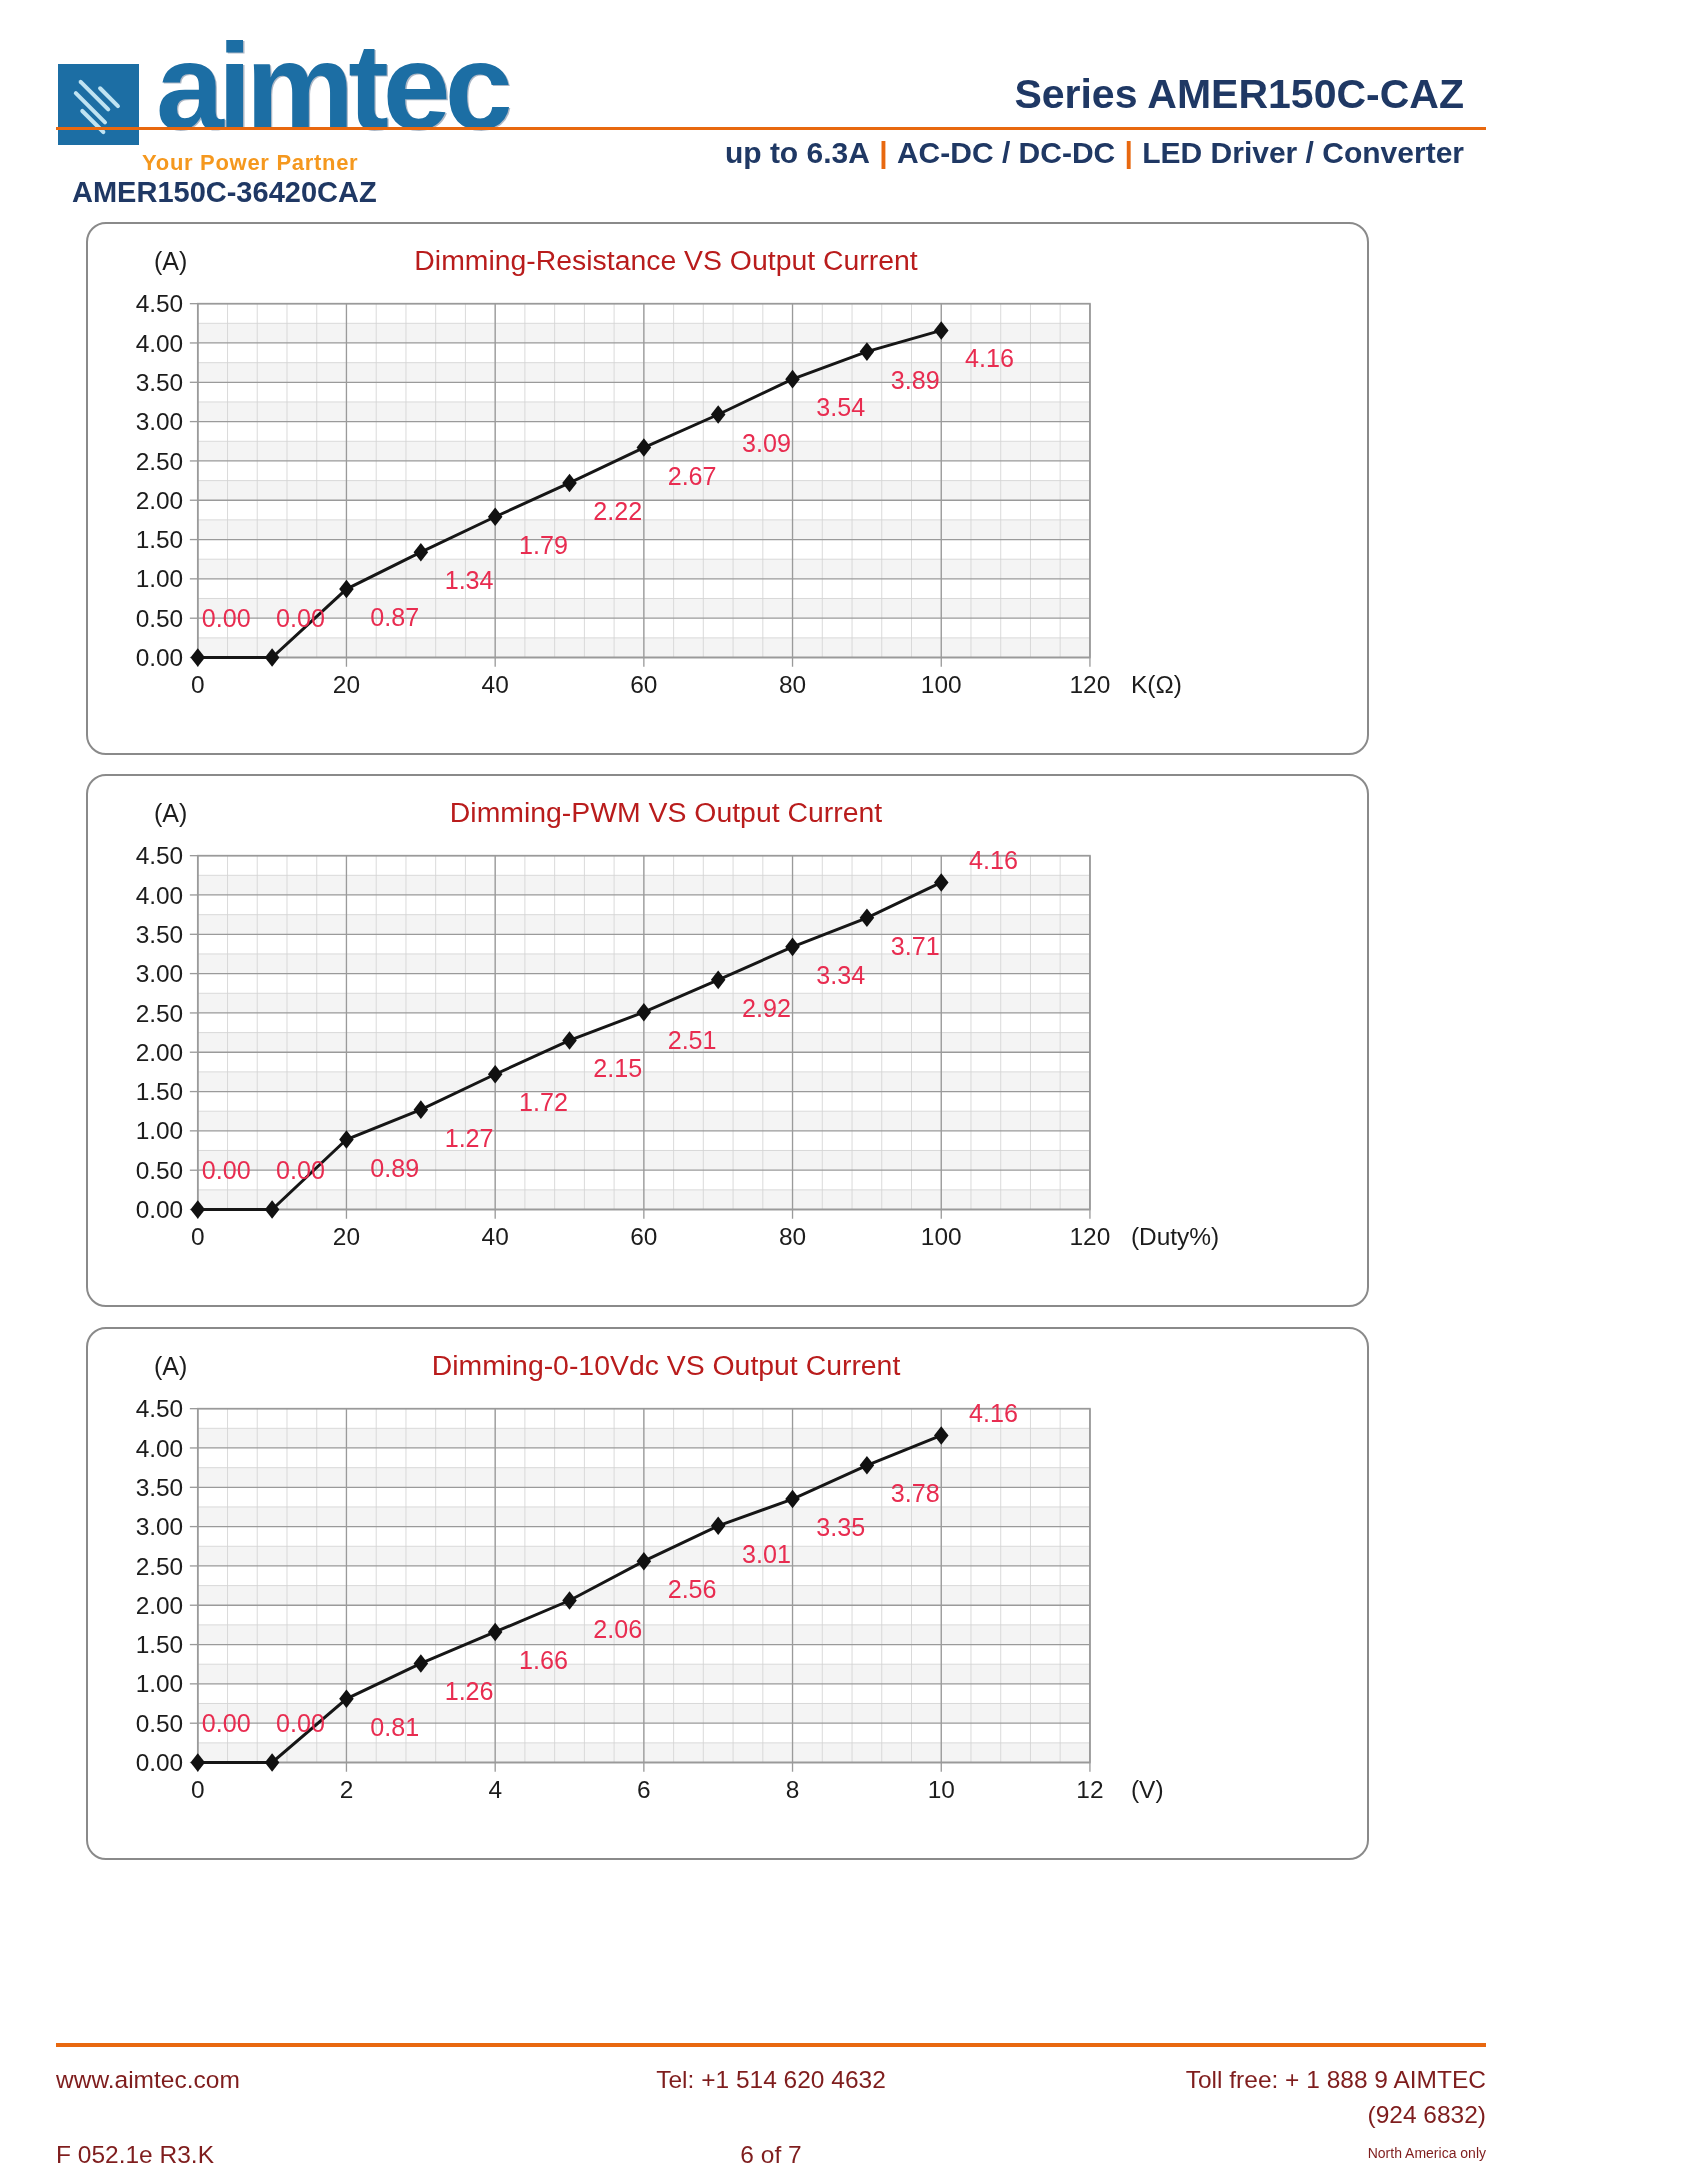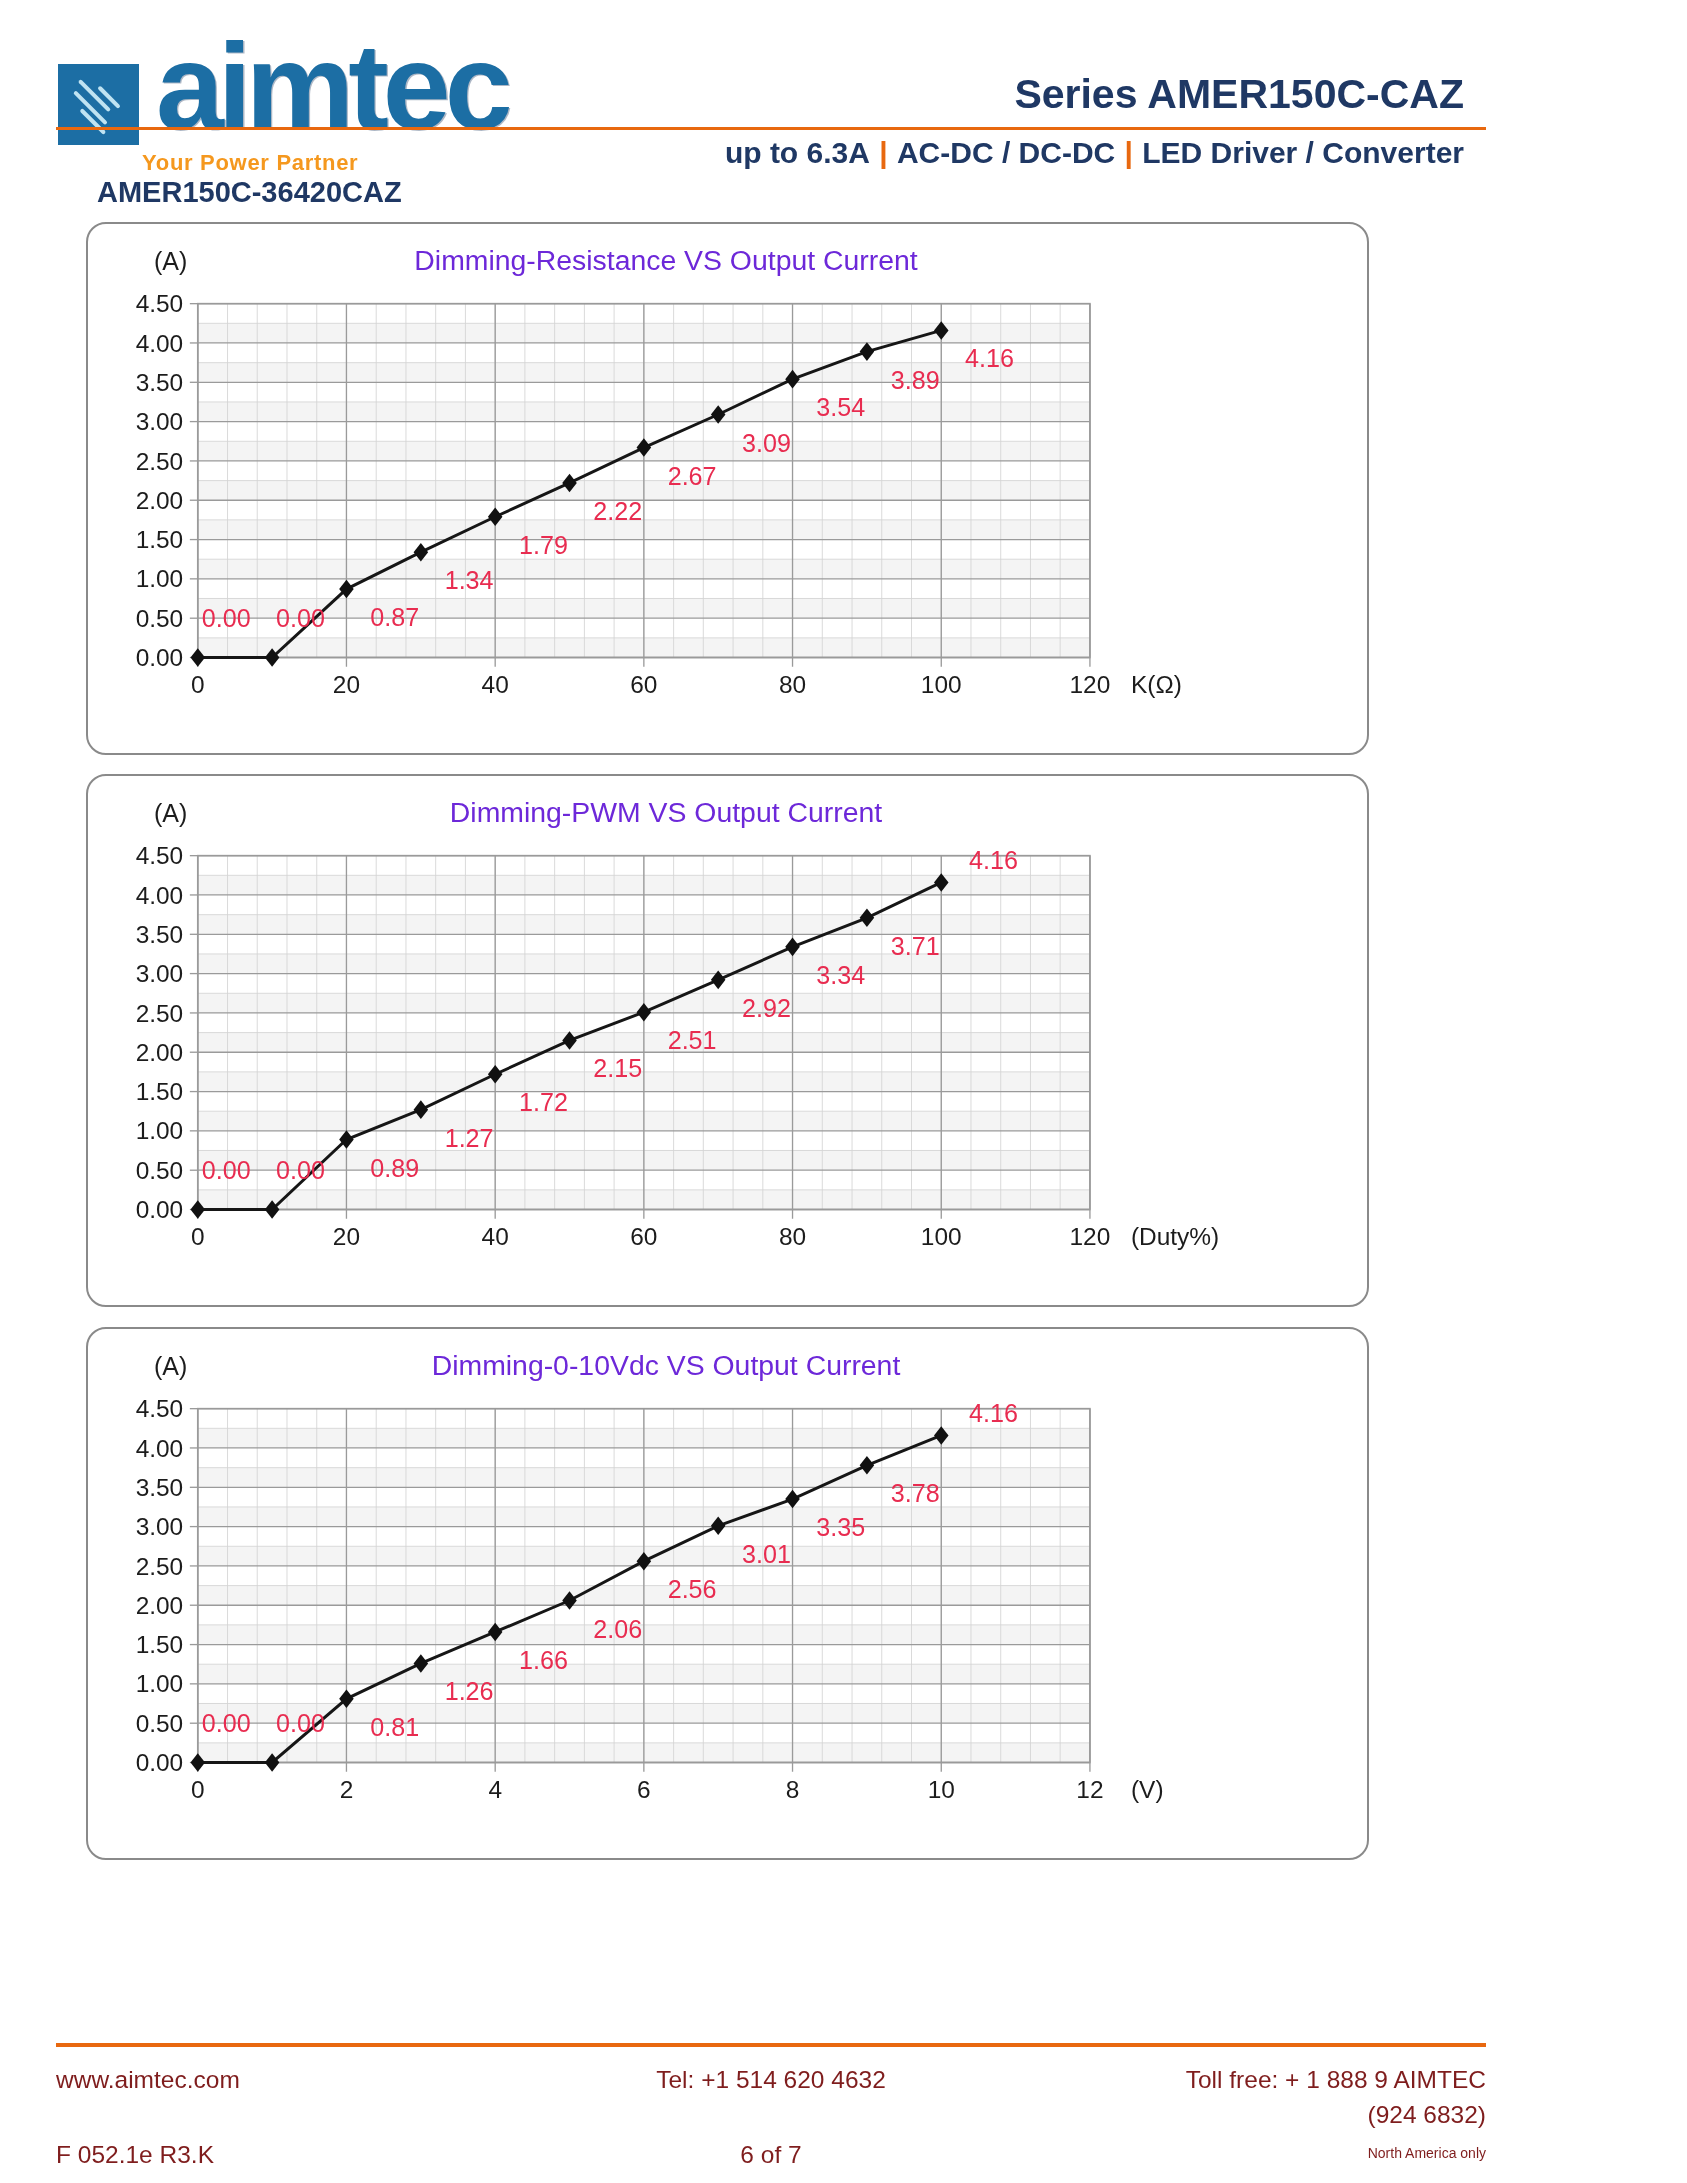--- a/index.html
+++ b/index.html
@@ -14,30 +14,30 @@
              text-shadow:1.3px 1.3px 0 rgba(20,50,90,.35);}
   .hdr-rule{position:absolute;left:56px;right:56px;top:127px;height:3.3px;
             background:var(--orange,#E8680F);}
   .tagline{position:absolute;left:142px;top:150px;font-size:22px;font-weight:bold;
            color:var(--tagline,#F5981E);letter-spacing:0.7px;}
   .series-title{position:absolute;right:78px;top:71px;font-size:41px;font-weight:bold;
                 color:var(--navy,#1F3864);}
   .subtitle{position:absolute;right:78px;top:136px;font-size:30px;font-weight:bold;
             color:var(--navy,#1F3864);}
   .subtitle .pipe{color:var(--orange,#E8680F);padding:0 9.3px;font-weight:bold;}
-  .model{position:absolute;left:97px;top:176px;font-size:29px;font-weight:bold;
+  .model{position:absolute;left:72px;top:176px;font-size:29px;font-weight:bold;
          color:var(--navy,#1F3864);}
 
   
   .panel{position:absolute;left:86px;width:1283px;height:533px;box-sizing:border-box;
          border:2px solid #8a8a8a;border-radius:20px;background:#fff;}
   .panel.p0{top:222px;} .panel.p1{top:774px;} .panel.p2{top:1327px;}
   .y-unit{position:absolute;left:66px;top:22.5px;font-size:25px;color:#1c1c1c;}
   .chart-title{position:absolute;left:132px;top:20px;width:892px;text-align:center;
-               font-size:28.4px;color:#6d28d9;}
+               font-size:28.4px;color:#b91c1c;}
   svg.plot{position:absolute;left:0;top:0;width:1283px;height:533px;}
   .plot text{font-family:"Liberation Sans",sans-serif;}
   .plot .tick{font-size:37px;fill:#1c1c1c;}
   .plot .dlabel{font-size:38px;fill:var(--label-red,#E82C50);}
 
   
   .ftr-rule{position:absolute;left:56px;right:56px;top:2043px;height:4px;
             background:var(--orange,#E8680F);}
   .ftr{position:absolute;font-size:24.5px;color:#7f1d1d;}
   .ftr.website{left:56px;top:2066px;}

